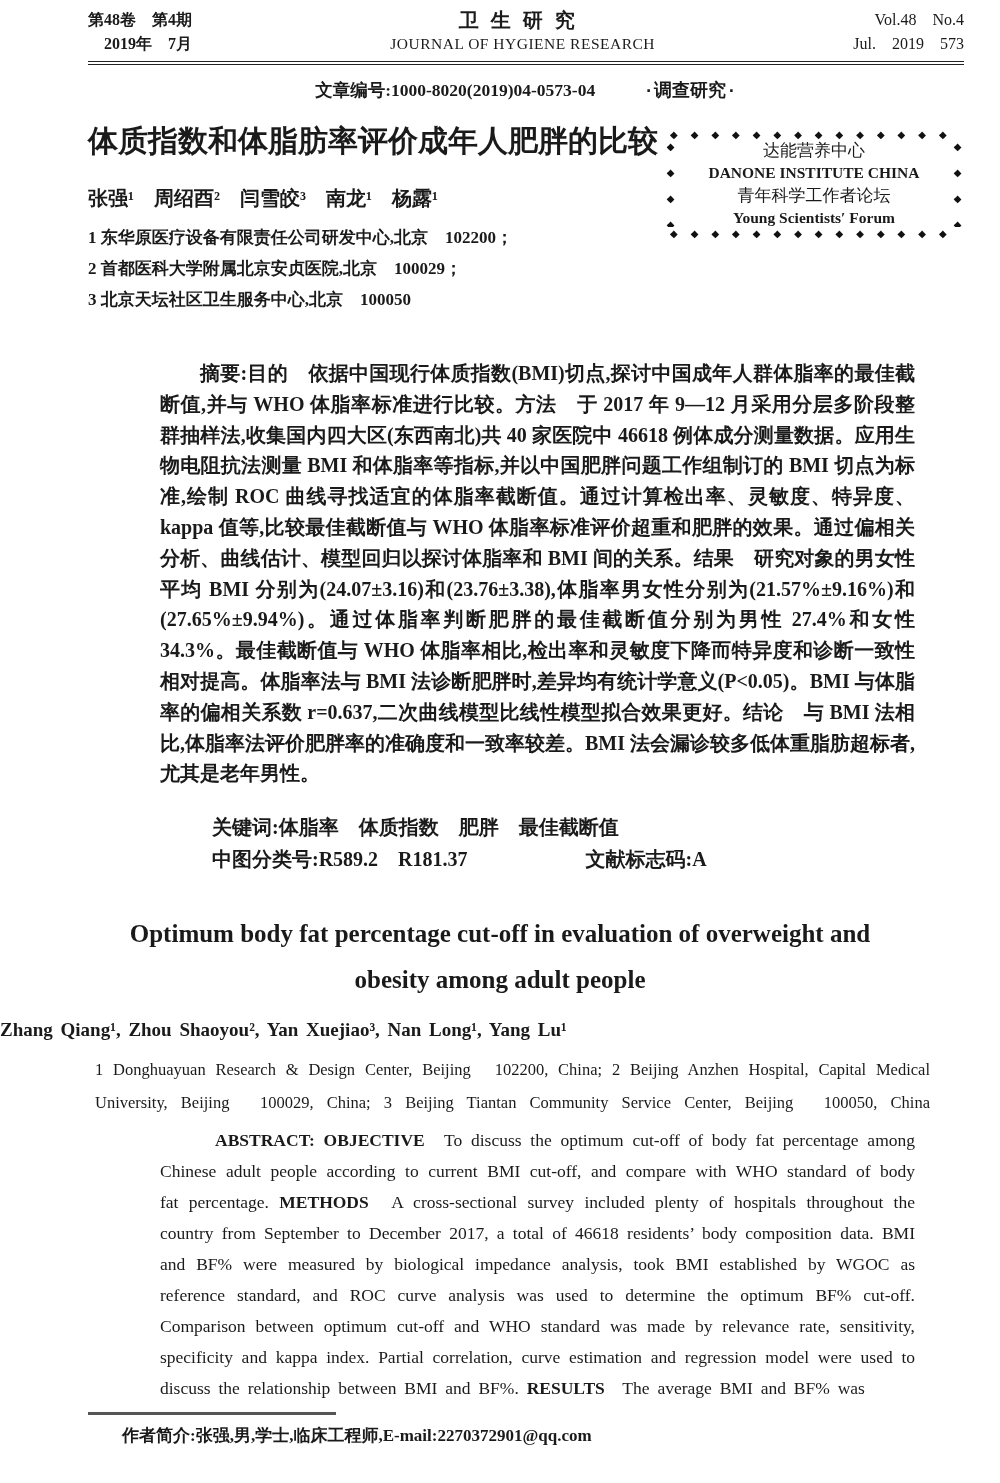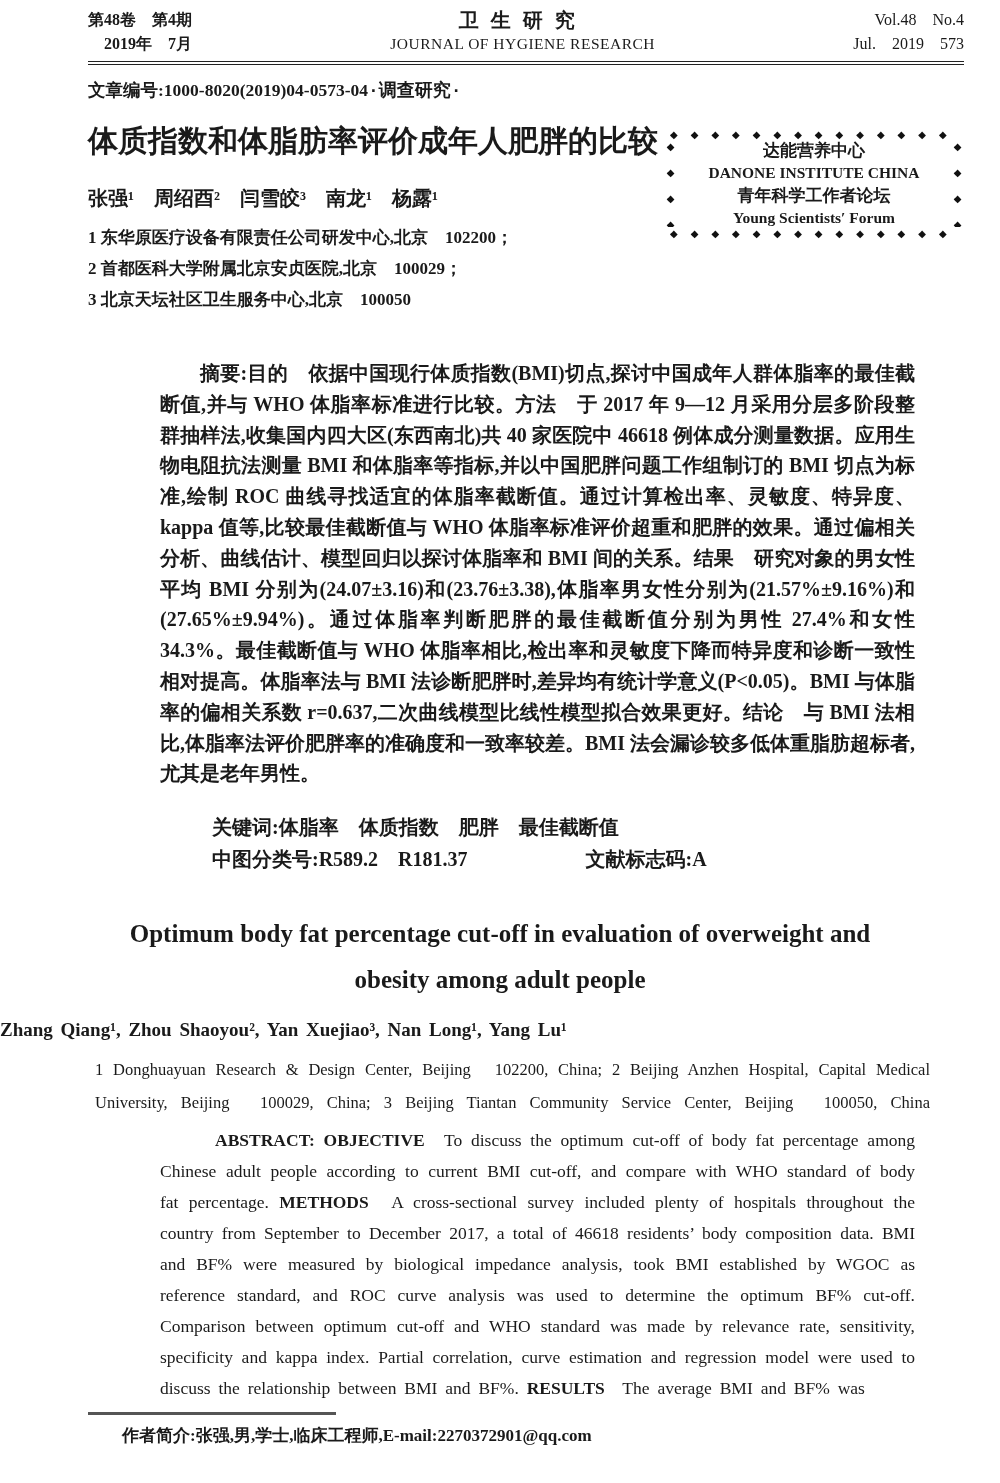--- a/index.html
+++ b/index.html
@@ -13,22 +13,22 @@
            align-items:stretch;border-bottom:4px double #222;padding-bottom:5px;}
   .jh-col{font-size:16px;line-height:24px;}
   .jh-left{text-align:right;font-weight:600;}
   .jh-center{text-align:center;}
   .jh-right{text-align:right;font-family:Liberation Serif, serif;}
   .jtitle-cn{font-size:20px;font-weight:800;letter-spacing:12px;
              font-family:"Liberation Sans","DejaVu Sans",sans-serif;}
   .jtitle-en{font-size:15.5px;letter-spacing:.5px;}
 
   
-  .meta-row{margin:13px 36px 0 88px;display:flex;justify-content:flex-start;
-            align-items:baseline;font-size:17.5px;}
+  .meta-row{margin:13px 36px 0 88px;display:flex;justify-content:center;
+            align-items:baseline;font-size:17.5px;gap:48px;}
   .article-no{font-weight:600;}
   .column-label{font-weight:800;font-size:18px;
                 font-family:Liberation Mono, monospace;}
 
   
   .head{position:relative;margin:6px 36px 0 88px;min-height:216px;}
   .head-left{width:585px;text-align:left;}
   .title-cn{margin:20px 0 0 0;font-size:30px;line-height:38px;font-weight:800;
             font-family:"Liberation Sans","DejaVu Sans",sans-serif;}
   .authors-cn{margin-top:24px;font-size:20px;line-height:28px;font-weight:700;font-family:Liberation Serif, serif;}
@@ -39,21 +39,21 @@
   .fedge-top,.fedge-bottom{left:6px;right:6px;height:13px;font-size:10px;
         letter-spacing:13px;white-space:nowrap;text-align:center;line-height:13px;}
   .fedge-top{top:0;} .fedge-bottom{bottom:0;}
   .fedge-top::before,.fedge-bottom::before{content:"◆◆◆◆◆◆◆◆◆◆◆◆◆◆◆";}
   .fedge-left,.fedge-right{top:13px;bottom:13px;width:13px;font-size:10px;
         writing-mode:vertical-rl;letter-spacing:15px;line-height:13px;text-align:center;}
   .fedge-left{left:0;} .fedge-right{right:0;}
   .fedge-left::before,.fedge-right::before{content:"◆◆◆◆";}
   .fbox-inner{position:absolute;inset:11px 16px;display:flex;flex-direction:column;
               justify-content:center;text-align:center;}
-  .fb-cn{font-size:17px;font-weight:700;line-height:23px;
+  .fb-cn{font-size:17px;font-weight:400;line-height:23px;
          font-family:"Liberation Sans","DejaVu Sans",sans-serif;}
   .fb-en{font-size:15.5px;line-height:22px;font-weight:600;}
 
   
   .abstract-cn{margin:20px 85px 0 160px;font-size:20px;line-height:30.8px;
                text-align:justify;text-indent:2em;font-weight:700;}
   .b{font-weight:800;}
 
   
   .kw-block{margin:22px 85px 0 212px;font-size:20px;font-weight:700;line-height:32px;}

